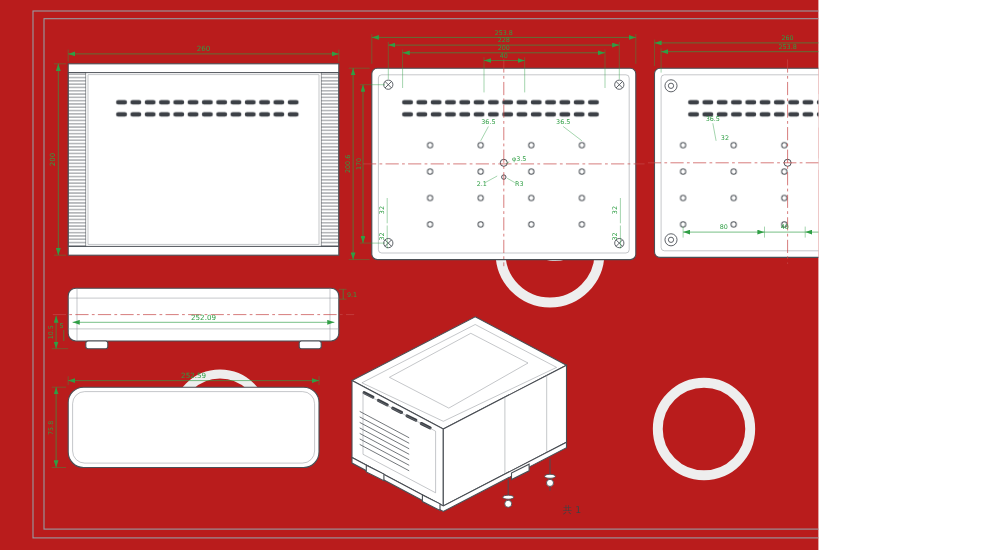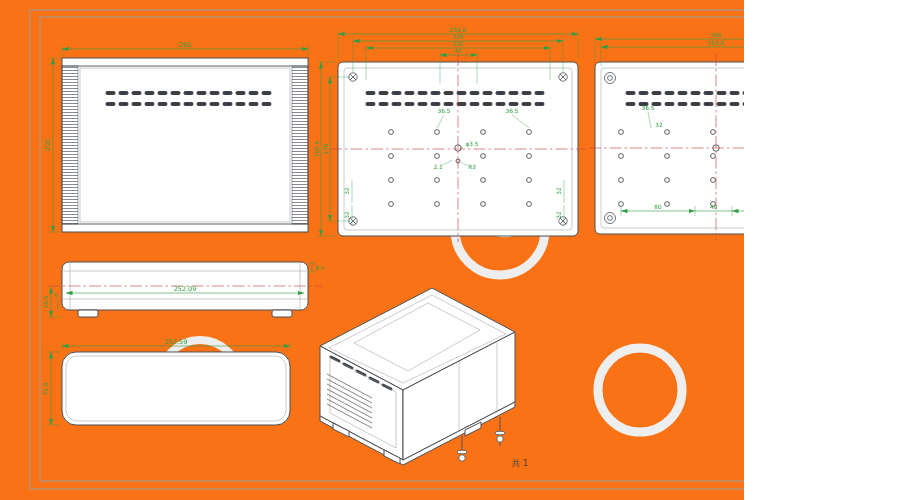--- a/index.html
+++ b/index.html
@@ -1,16 +1,16 @@
 <!DOCTYPE html>
 <html><head>
 <meta charset="utf-8">
 <style>
   html,body{margin:0;padding:0;background:#ffffff;}
-  .sheet{position:relative;width:744px;height:500px;background:#f97316;overflow:hidden;
+  .sheet{position:relative;width:744px;height:500px;background:#b91c1c;overflow:hidden;
          font-family:"DejaVu Sans",sans-serif;}
   svg{position:absolute;left:0;top:0;}
   .geo{fill:#ffffff;stroke:#4a4f55;stroke-width:1;}
   .geoline{fill:none;stroke:#4a4f55;stroke-width:0.9;}
   .thin{fill:none;stroke:#888d93;stroke-width:0.45;}
   .dim{stroke:#2f9e44;stroke-width:0.6;fill:none;}
   .ext{stroke:#2f9e44;stroke-width:0.4;fill:none;}
   .dtx{fill:#2f9e44;font-size:6.5px;font-family:"DejaVu Sans",sans-serif;text-anchor:middle;}
   .dtxs{fill:#2f9e44;font-size:5.8px;font-family:"DejaVu Sans",sans-serif;text-anchor:middle;}
   .cl{stroke:#c64848;stroke-width:0.65;stroke-dasharray:12 3 2.5 3;fill:none;}

